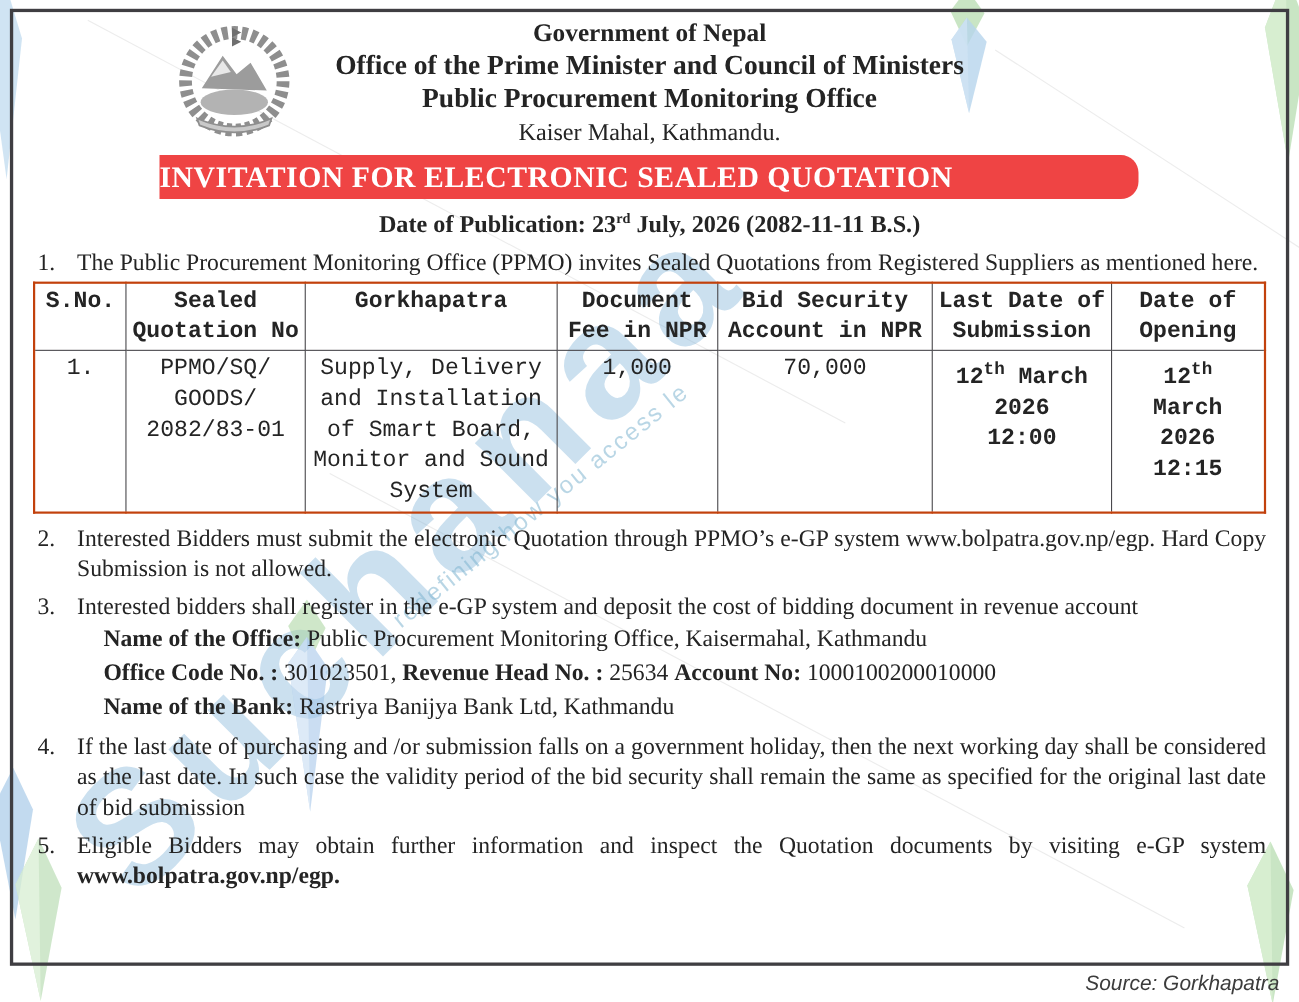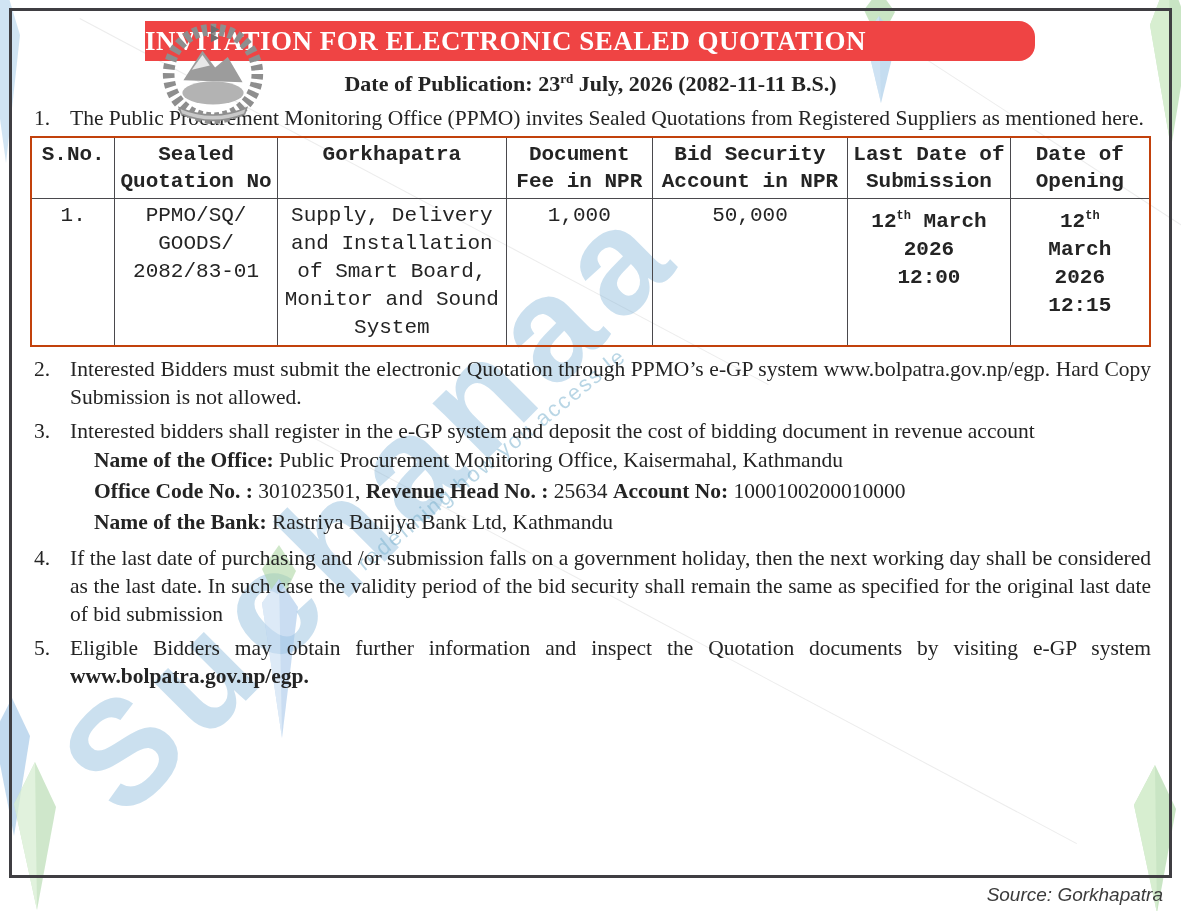--- a/index.html
+++ b/index.html
@@ -42,21 +42,21 @@
   .just{text-align:justify;}
   .detail{line-height:31px;margin-left:24px;}
   .detail b{font-weight:bold;}
   .urlbold{font-weight:bold;}
 
   table.qtable{width:100%;border-collapse:collapse;margin-top:4px;border:2px solid #c2410c;font-family:Liberation Mono, monospace;}
   table.qtable th,table.qtable td{border:1.5px solid #4a494d;vertical-align:top;text-align:center;}
   table.qtable th{font-size:21px;font-weight:bold;line-height:27px;padding:3px 4px;}
   table.qtable td{font-size:21px;line-height:28px;padding:3px 6px;}
   td.date-cell{font-weight:bold;line-height:32px;}
-  td.date-cell sup{font-size:12px;}
+  td.date-cell sup{font-size:16px;}
 
   .source{position:absolute;right:18px;bottom:5px;z-index:2;font-family:"Liberation Sans",sans-serif;
           font-style:italic;font-size:19px;color:#3c3c3c;text-align:center;}
 </style>
 </head>
 <body>
 
 <div class="page">
 
   <div class="decor">
@@ -101,20 +101,26 @@
 
     <svg class="emblem" viewBox="0 0 100 108">
       <circle cx="50" cy="52" r="42" fill="none" stroke="#8e8e8e" stroke-width="11" stroke-dasharray="5 3.5"></circle>
       <path d="M48,6 L56,10 L48,14 L56,18 L48,22 Z" fill="#6f6f6f"></path>
       <path d="M22,58 L40,30 L52,46 L64,36 L78,60 Z" fill="#9c9c9c"></path>
       <path d="M30,48 L40,34 L47,44 Z" fill="#e8e8e8"></path>
       <ellipse cx="50" cy="70" rx="29" ry="11" fill="#b3b3b3"></ellipse>
       <path d="M18,84 Q50,98 82,84 L80,90 Q50,102 20,90 Z" fill="#c9c9c9" stroke="#8e8e8e" stroke-width="1.5"></path>
     </svg>
 
+    <div class="hdr">
+      <div class="l1">Government of Nepal</div>
+      <div class="l2">Office of the Prime Minister and Council of Ministers</div>
+      <div class="l3">Public Procurement Monitoring Office</div>
+      <div class="l4">Kaiser Mahal, Kathmandu.</div>
+    </div>
 
     <div class="banner">INVITATION FOR ELECTRONIC SEALED QUOTATION</div>
 
     <div class="pubdate"><span>Date of Publication: 23</span><sup>rd</sup><span> July, 2026 (2082-11-11 B.S.)</span></div>
 
     <div class="item">
       <span class="num">1.</span>
       <div class="body just">The Public Procurement Monitoring Office (PPMO) invites Sealed Quotations from Registered Suppliers as mentioned here.</div>
     </div>
 
@@ -142,21 +148,21 @@
       <tbody>
         <tr>
           <td>1.</td>
           <td>
             <div>PPMO/SQ/</div>
             <div>GOODS/</div>
             <div>2082/83-01</div>
           </td>
           <td>Supply, Delivery and Installation of Smart Board, Monitor and Sound System</td>
           <td>1,000</td>
-          <td>50,000</td>
+          <td>70,000</td>
           <td class="date-cell">
             <div><span>12</span><sup>th</sup><span> March</span></div>
             <div>2026</div>
             <div>12:00</div>
           </td>
           <td class="date-cell">
             <div><span>12</span><sup>th</sup></div>
             <div>March</div>
             <div>2026</div>
             <div>12:15</div>

